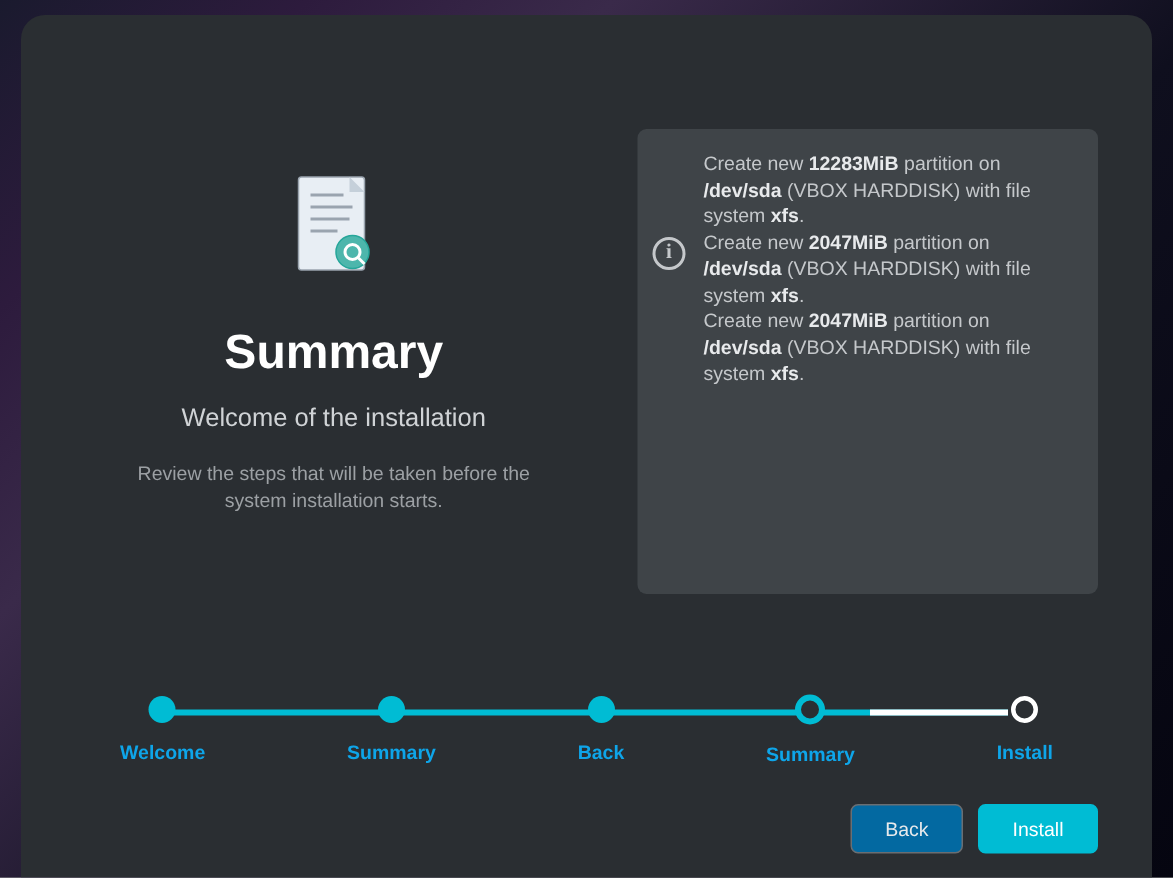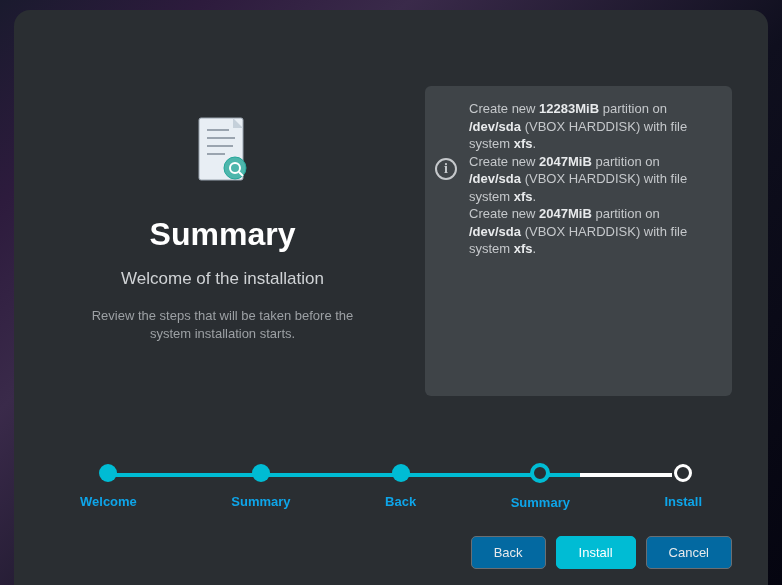--- a/index.html
+++ b/index.html
@@ -234,15 +234,14 @@
       </div>
       <div class="step">
         <div class="step-dot future"></div>
         <div class="step-label">Install</div>
       </div>
     </div>
 
   <div class="button-row">
     <button class="btn">Back</button>
     <button class="btn primary">Install</button>
-    <button class="btn">Cancel</button>
   </div>
 </div>
 
 </body></html>

